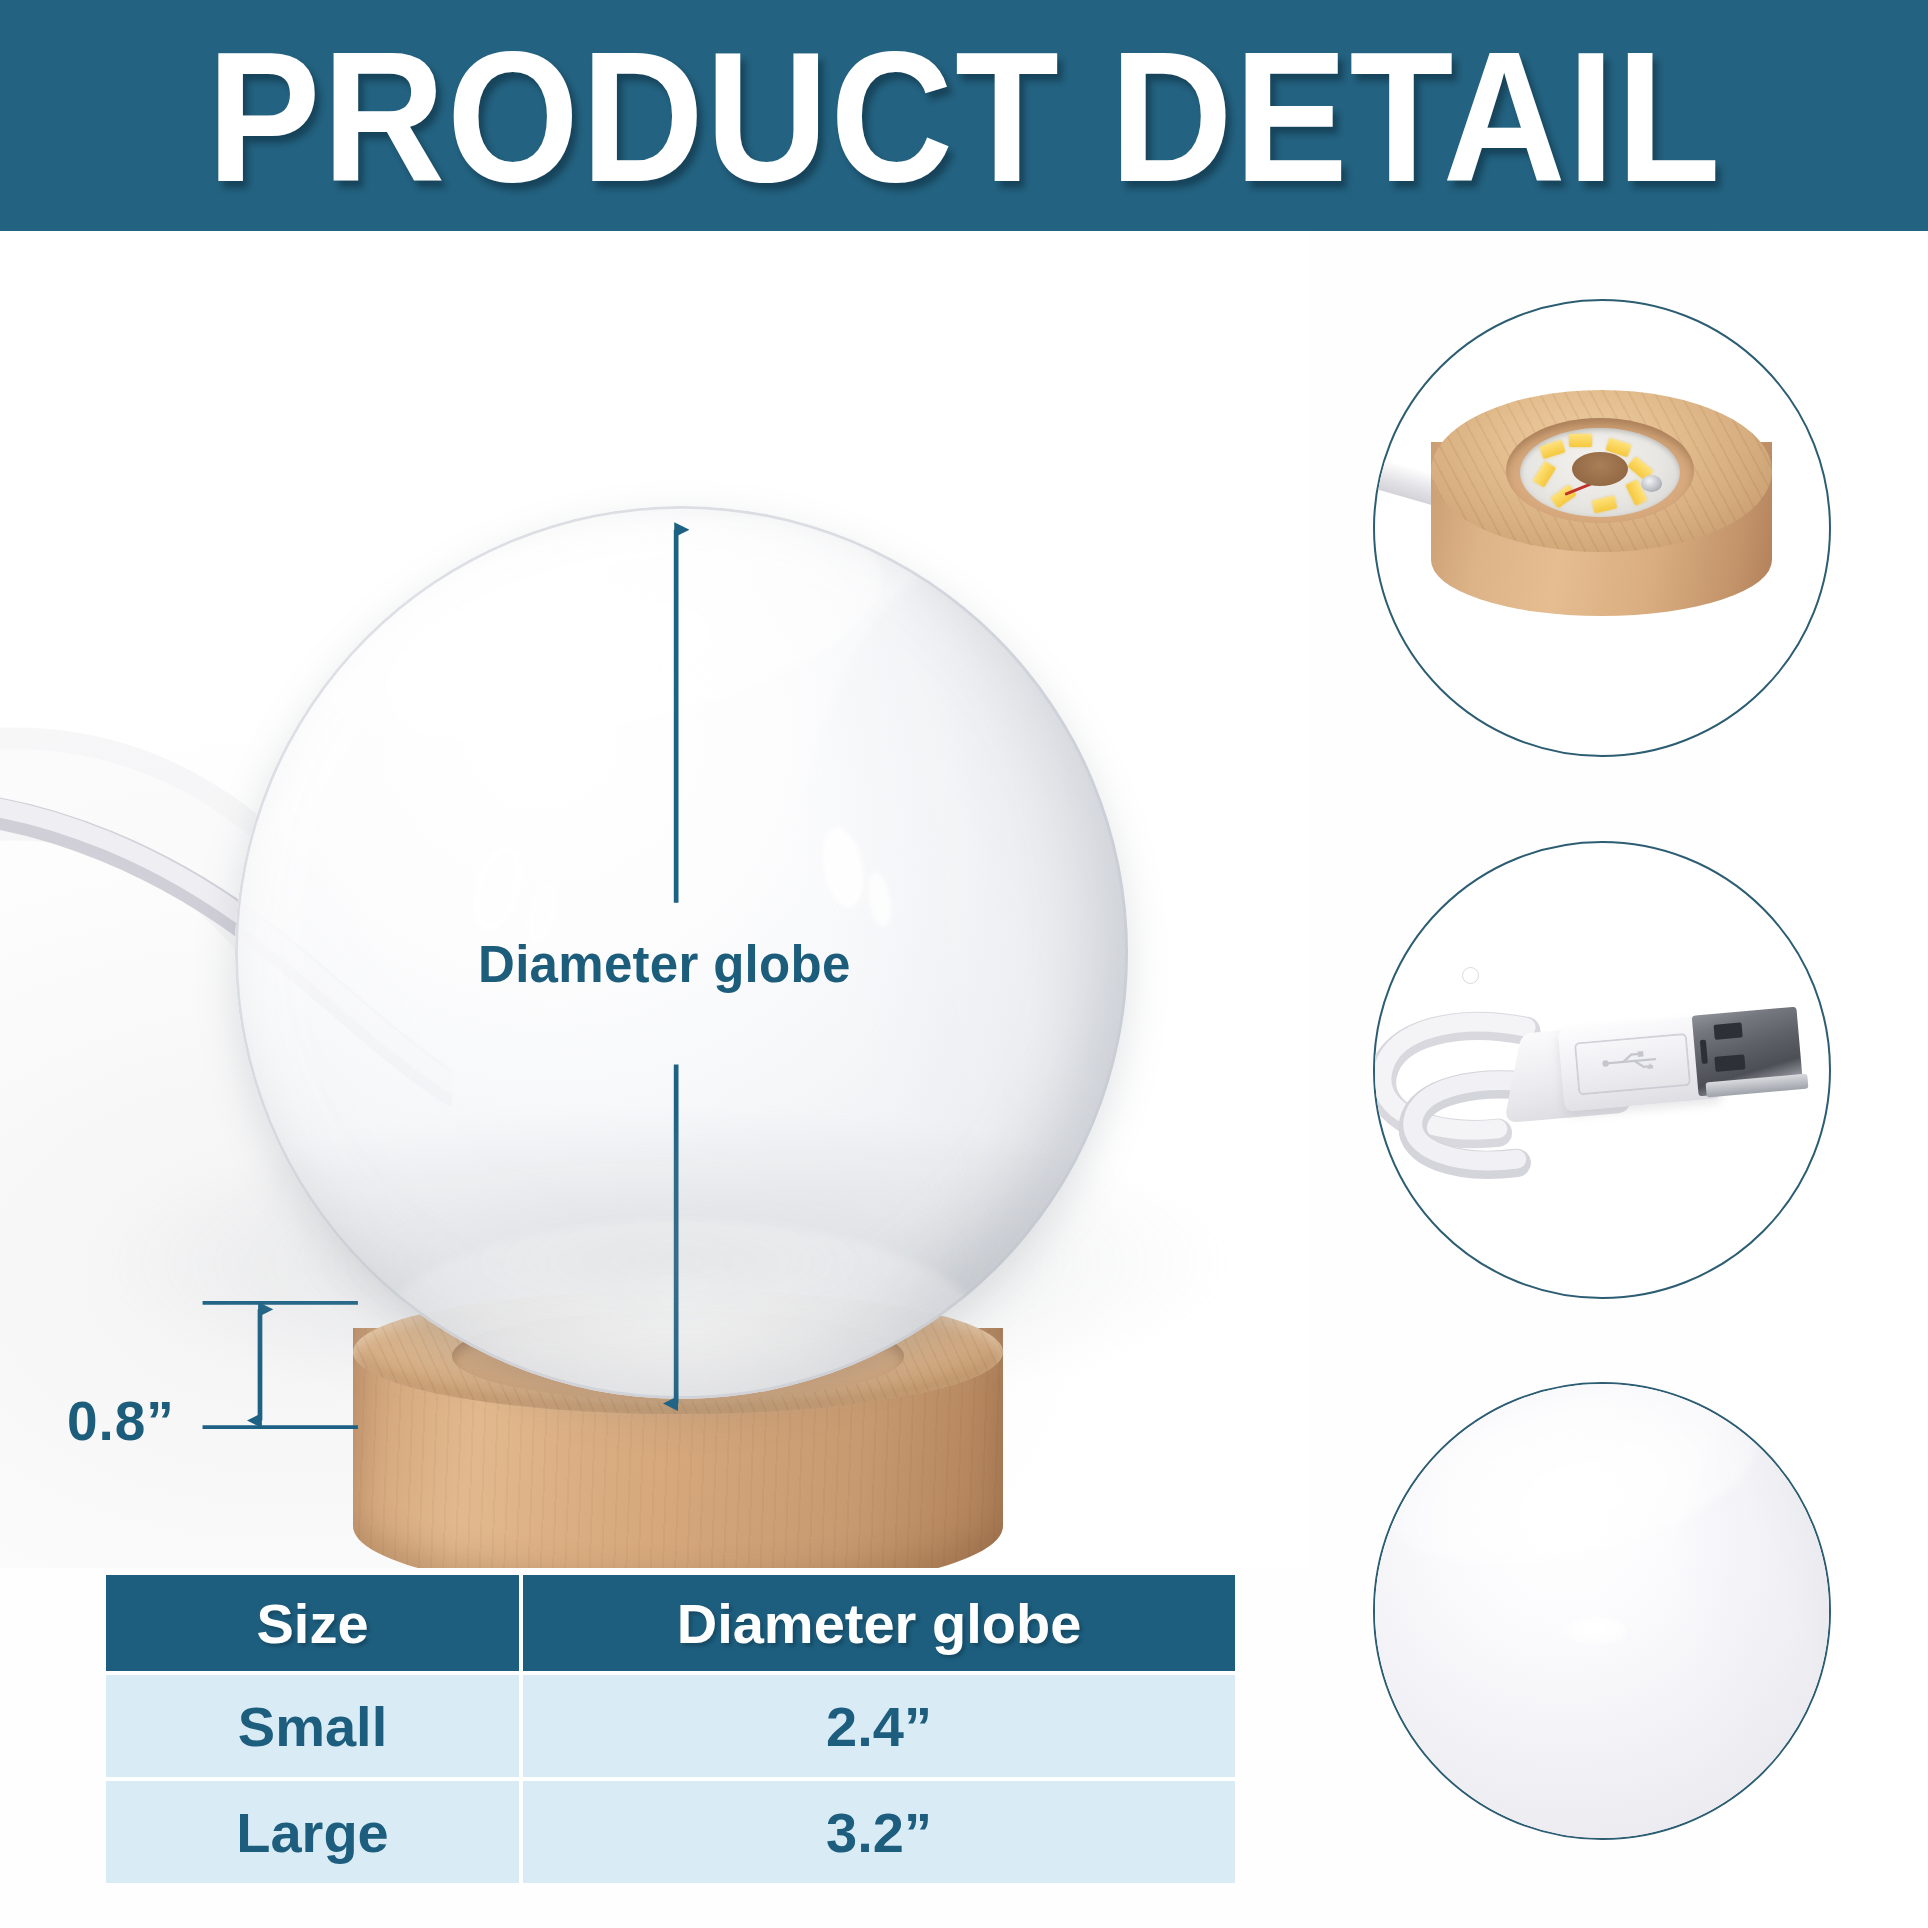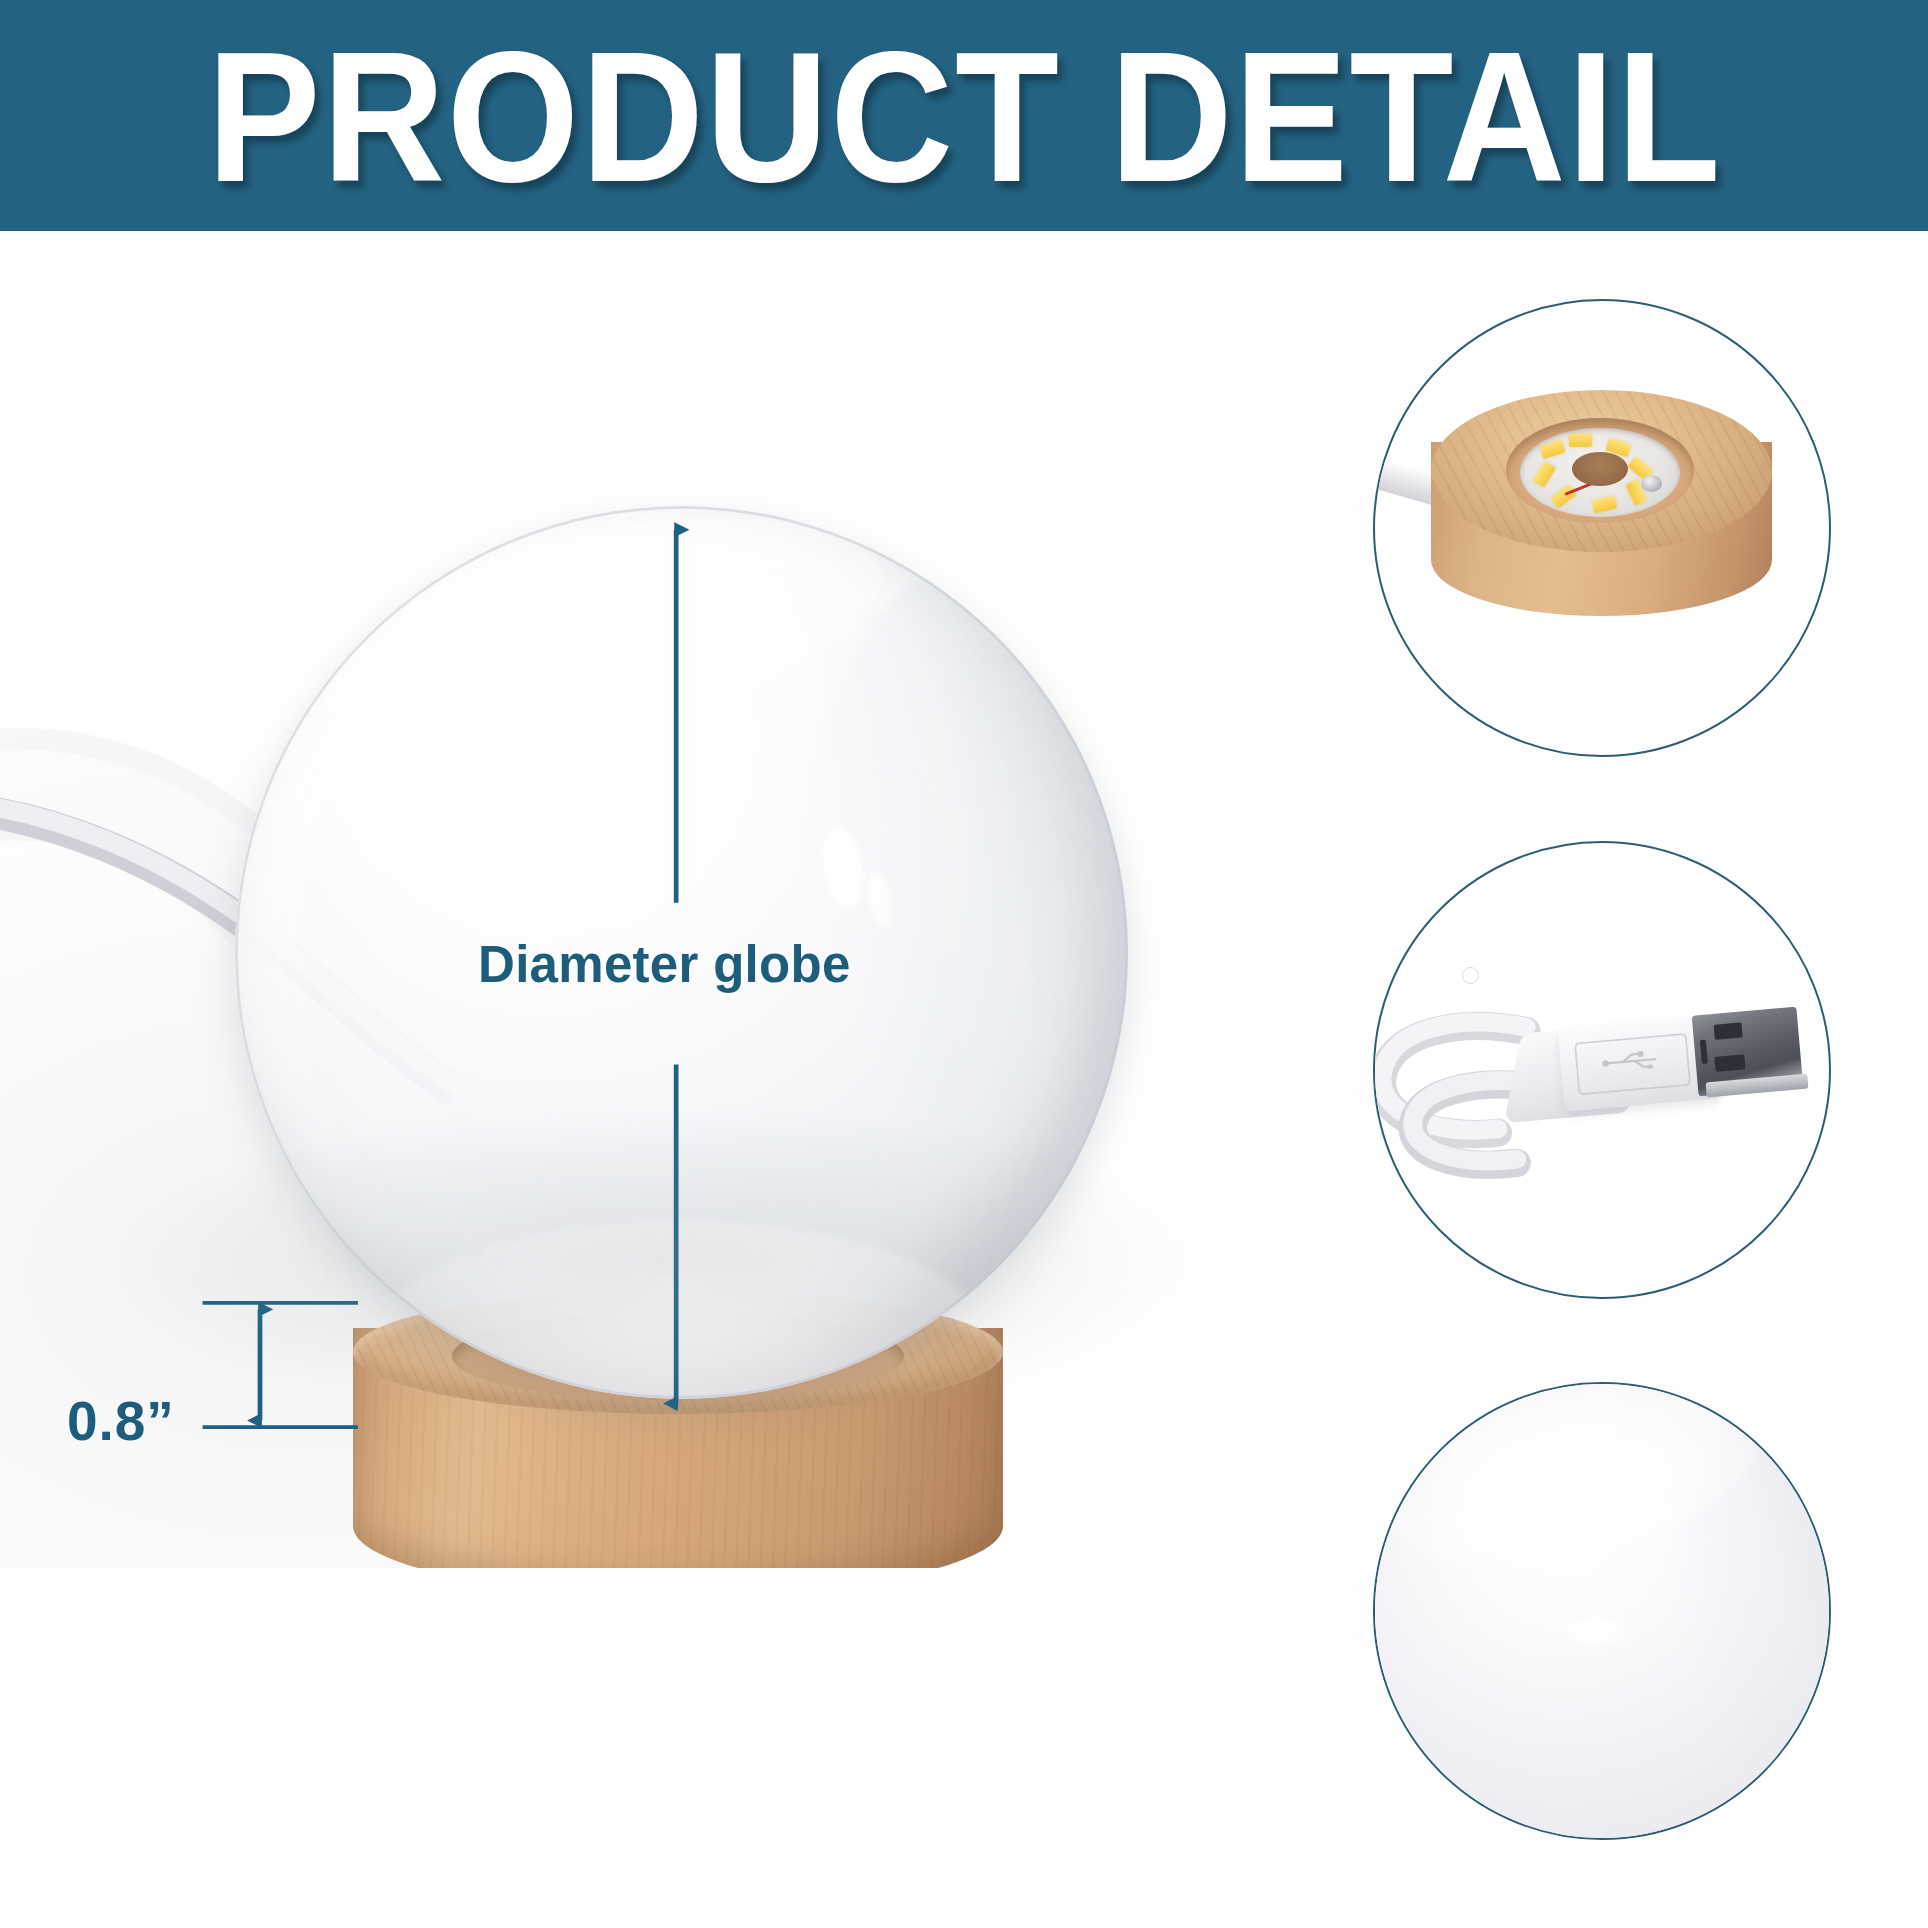--- a/index.html
+++ b/index.html
@@ -337,20 +337,42 @@
       <line x1="377" y1="1230" x2="377" y2="1330" stroke="#1d6284" stroke-width="4"></line>
       <line x1="1063" y1="1230" x2="1063" y2="1330" stroke="#1d6284" stroke-width="4"></line>
       <line x1="384" y1="1295" x2="1056" y2="1295" stroke="#1d6284" stroke-width="5" marker-start="url(#arrL)" marker-end="url(#arrR)"></line>
     </svg>
 
     <div class="dim-label dim-diameter">Diameter globe</div>
     <div class="dim-label dim-height">0.8”</div>
 
   </div>
 
+  <table class="size-table">
+    <colgroup>
+        <col class="c1">
+        <col class="c2">
+      </colgroup>
+    <thead>
+      <tr>
+        <th class="th-left">Size</th>
+        <th>Diameter globe</th>
+      </tr>
+    </thead>
+    <tbody>
+      <tr>
+        <td class="td-left">Small</td>
+        <td>2.4”</td>
+      </tr>
+      <tr>
+        <td class="td-left">Large</td>
+        <td>3.2”</td>
+      </tr>
+    </tbody>
+  </table>
 
   <div class="inset inset-1">
     <div class="led-cable"></div>
     <div class="led-base">
       <div class="led-wood-body"></div>
       <div class="led-wood-top"></div>
       <div class="led-well"></div>
       <div class="led-pcb">
         <div class="led-chip" style="left:49px;top:5.6px;"></div>
         <div class="led-chip" style="left:87px;top:13px;transform:rotate(18deg);"></div>

